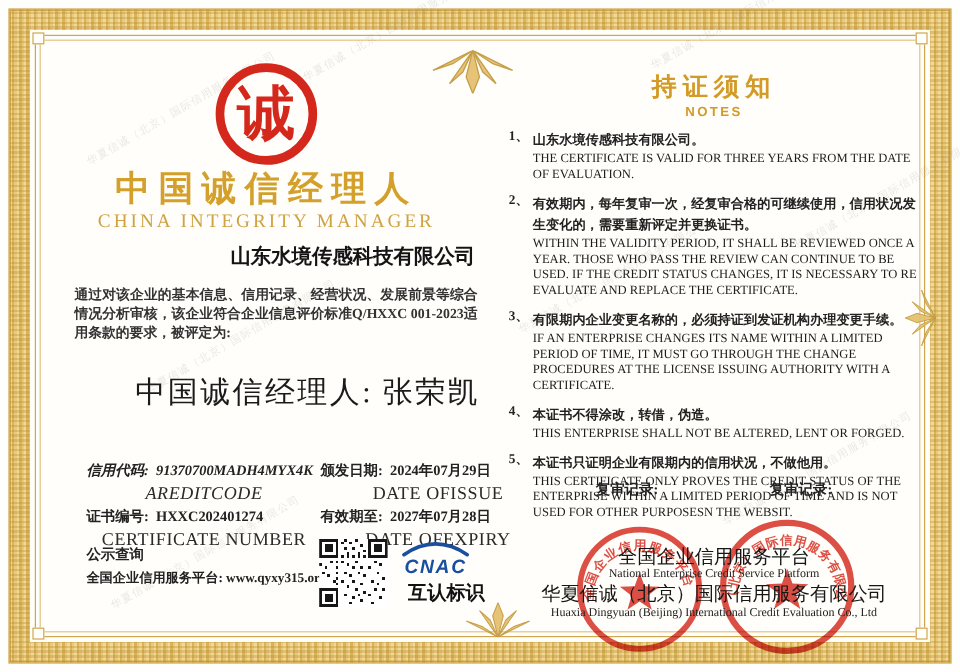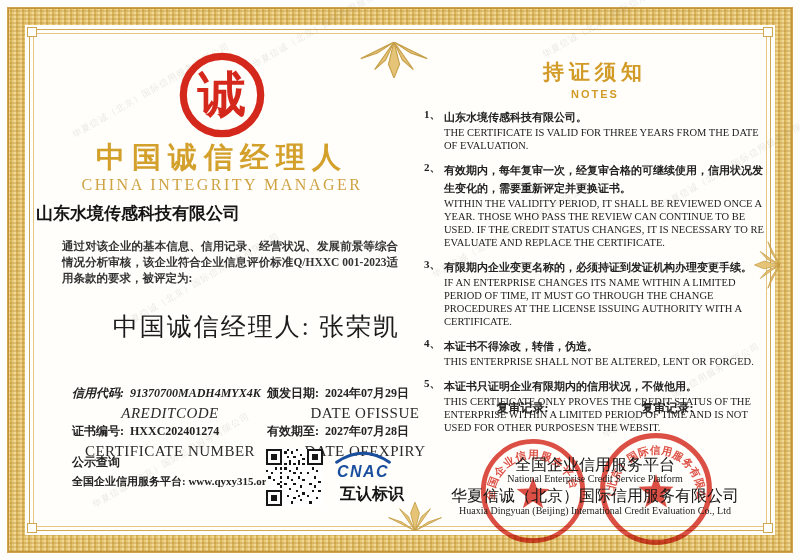--- a/index.html
+++ b/index.html
@@ -20,21 +20,21 @@
   .orn{position:absolute;opacity:.95;}
   
   .wm{position:absolute;font-size:9px;color:#8a8578;opacity:.18;white-space:nowrap;
       letter-spacing:1px;transform:rotate(-30deg);transform-origin:left top;pointer-events:none;}
   
   .logo{position:absolute;left:177px;top:50px;width:90px;height:90px;}
   .title{position:absolute;left:52px;top:138px;width:340px;text-align:center;
          font-size:29px;font-weight:bold;letter-spacing:7px;color:#d4a02c;}
   .subtitle{position:absolute;left:52px;top:176px;width:340px;text-align:center;
             font-family:"Liberation Serif",serif;font-size:16px;letter-spacing:2.5px;color:#cfa243;}
-  .company{position:absolute;left:36px;top:202px;width:340px;text-align:left;
+  .company{position:absolute;left:56px;top:202px;width:340px;text-align:right;
            font-size:17px;font-weight:bold;color:#141414;}
   .statement{position:absolute;left:62px;top:238px;width:336px;text-align:justify;
              font-family:"Liberation Serif",serif;font-weight:600;font-size:11.5px;
              line-height:16px;color:#333;}
   .award{position:absolute;left:52px;top:310px;width:348px;text-align:right;
          font-family:Liberation Serif, serif;font-size:25px;letter-spacing:2px;color:#1b1b1b;}
   .field{position:absolute;width:196px;font-family:"Liberation Serif",serif;}
   .flabel{font-weight:bold;font-size:12px;color:#222;}
   .fvalue{font-weight:bold;font-size:12px;color:#222;margin-left:6px;}
   .fsub{font-size:15px;letter-spacing:.5px;color:#2a2a2a;margin-top:3px;text-align:center;}

